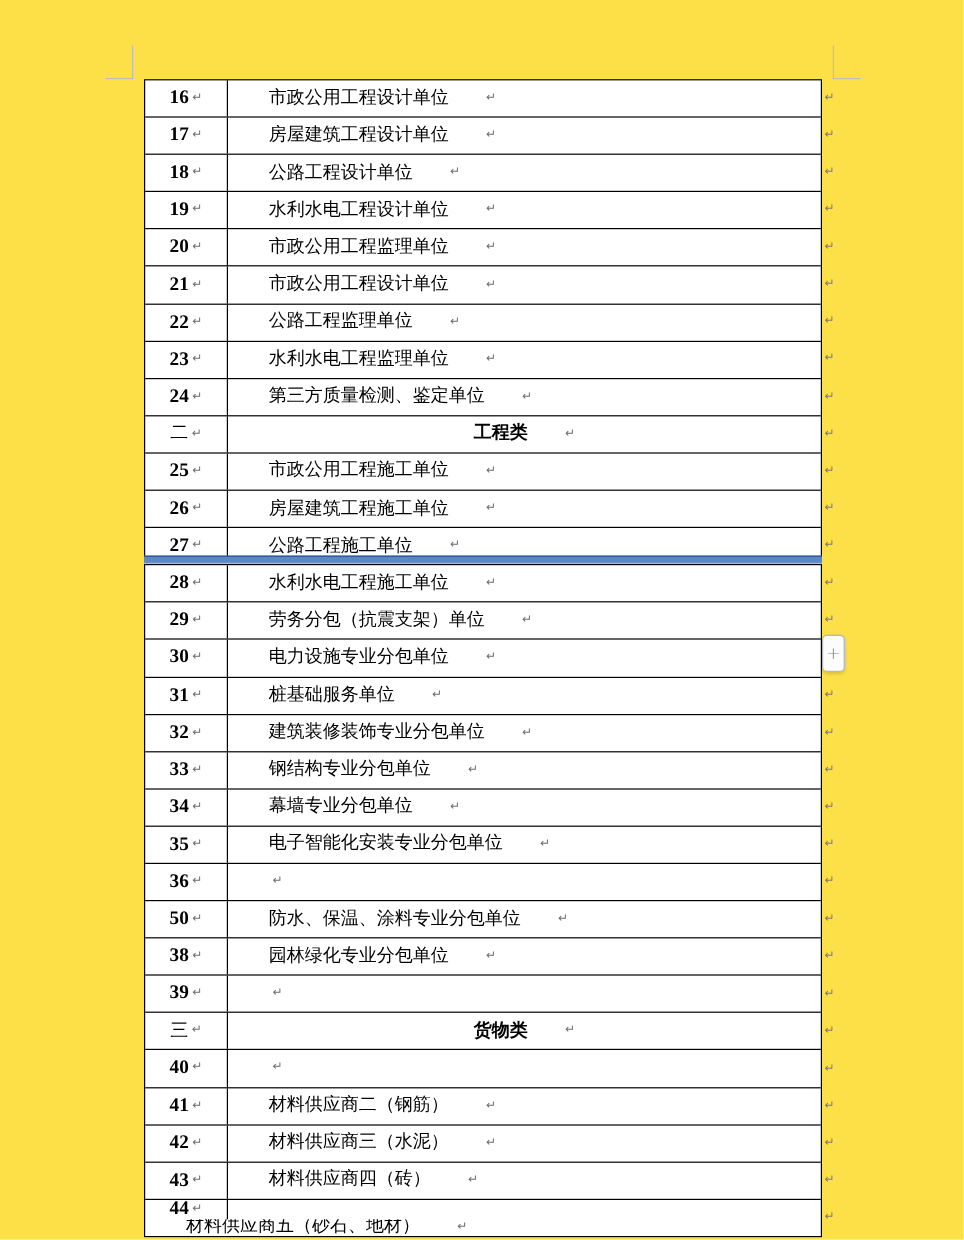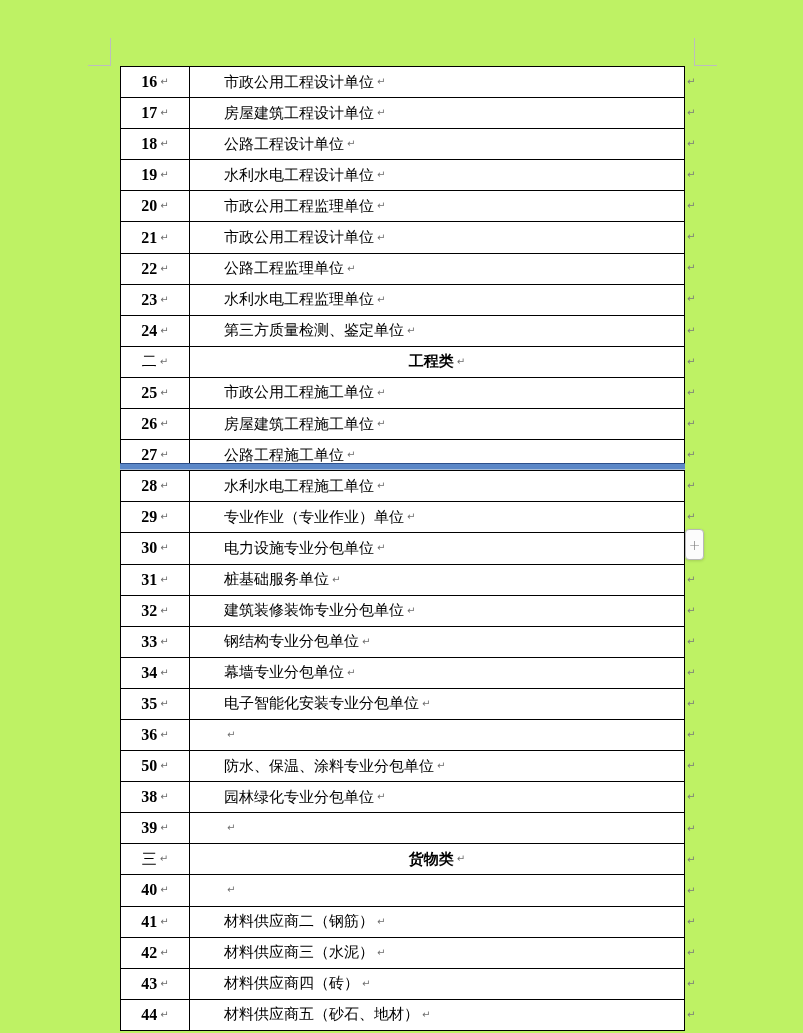--- a/index.html
+++ b/index.html
@@ -5,21 +5,21 @@
   html, body { margin: 0; padding: 0; }
   body {
     width: 803px; height: 1033px;
     background: #ffffff;
     font-family: "Liberation Serif", "DejaVu Serif", serif;
     overflow: hidden;
   }
   #canvas {
     position: relative;
     width: 803px; height: 1033px;
-    background: #bef264;
+    background: #fde047;
     overflow: hidden;
   }
 
   
   .corner-mark {
     position: absolute;
     width: 22px; height: 27px;
     top: 38px;
   }
   .corner-mark.left  { left: 88px;  border-right: 1px solid #bdbdbd; border-bottom: 1px solid #bdbdbd; }
@@ -36,21 +36,21 @@
     flex-direction: column;
     background: #fff;
   }
   .trow {
     flex: 1 1 0;
     display: flex;
     box-sizing: border-box;
     border-bottom: 1px solid #000;
     min-height: 0;
   }
-  .trow:last-child { border-bottom: none; }
+  .trow:last-child { border-bottom: none; flex-direction: column; }
   .cell-no {
     width: 69px;
     border-right: 1px solid #000;
     box-sizing: border-box;
     display: flex;
     align-items: center;
     justify-content: center;
     font-size: 16px;
     font-weight: bold;
     color: #000;
@@ -59,20 +59,21 @@
   .cell-text {
     flex: 1;
     display: flex;
     align-items: center;
     padding-left: 34px;
     font-size: 15px;
     color: #000;
     white-space: nowrap;
     overflow: hidden;
     line-height: 1;
+    gap: 28px;
   }
   .trow.section .cell-no   { font-weight: normal; font-size: 15px; }
   .trow.section .cell-text { justify-content: center; padding-left: 0; font-weight: bold; }
 
   .pmark {
     font-family: "DejaVu Sans", sans-serif;
     font-size: 10px;
     color: #6e6e6e;
     margin-left: 3px;
     font-weight: normal;
@@ -276,21 +277,21 @@
       <span>水利水电工程施工单位</span>
           <span class="pmark">↵</span>
     </div>
   </div>
       <div class="trow">
     <div class="cell-no">
       <span>29</span>
           <span class="pmark">↵</span>
     </div>
     <div class="cell-text">
-      <span>专业作业（专业作业）单位</span>
+      <span>劳务分包（抗震支架）单位</span>
           <span class="pmark">↵</span>
     </div>
   </div>
       <div class="trow">
     <div class="cell-no">
       <span>30</span>
           <span class="pmark">↵</span>
     </div>
     <div class="cell-text">
       <span>电力设施专业分包单位</span>

